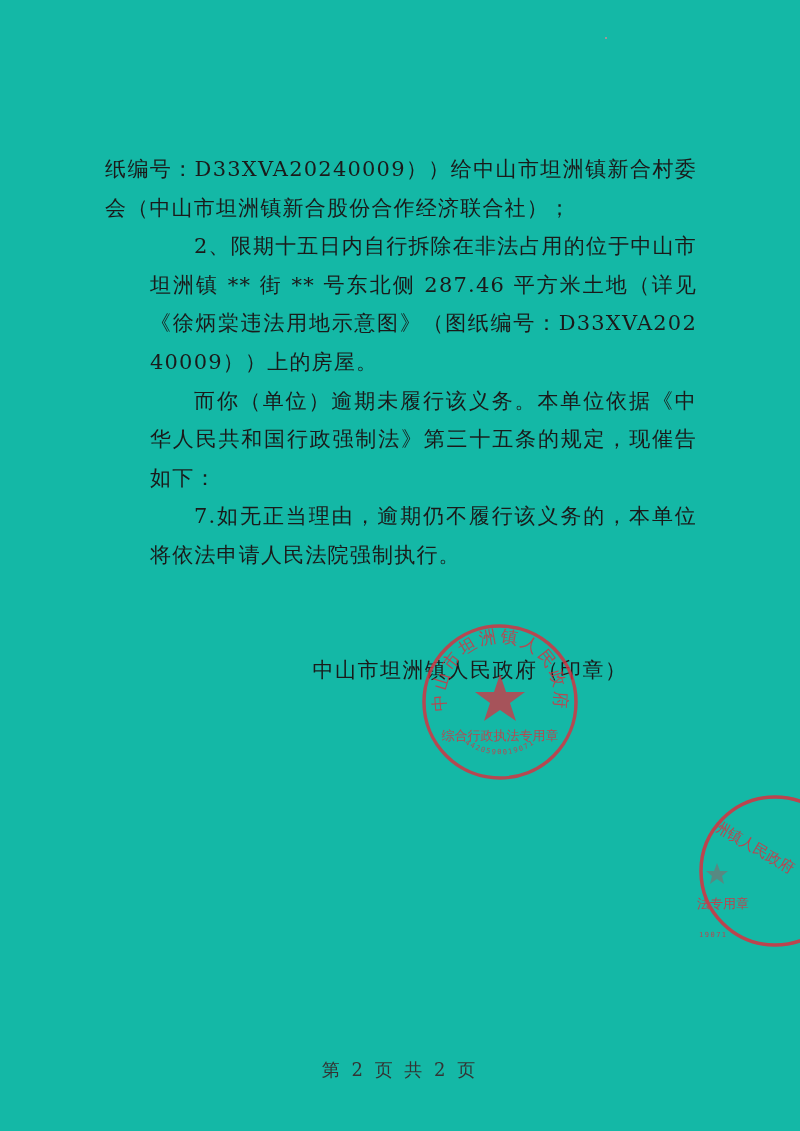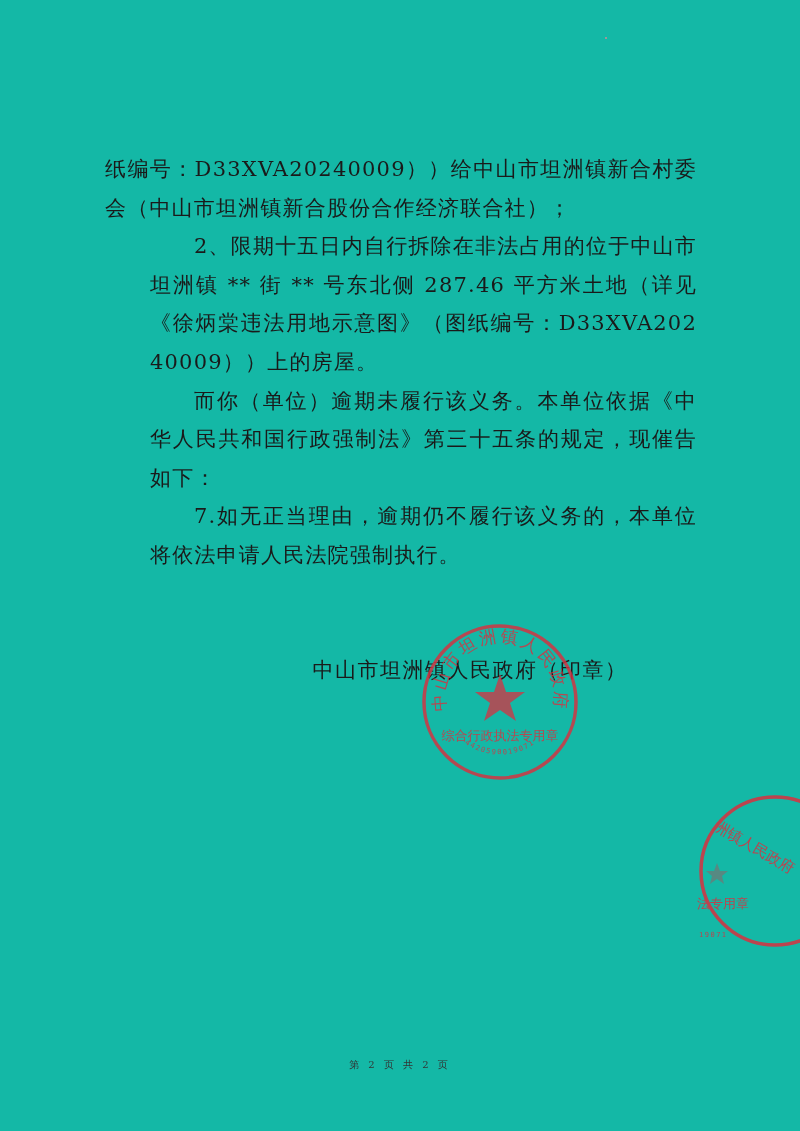--- a/index.html
+++ b/index.html
@@ -12,21 +12,21 @@
   .indent { text-indent: 44px; margin-left: 45px; }
   .signature { position: absolute; left: 300px; top: 650px; width: 340px; text-align: center;
                font-size: 21px; line-height: 40px; letter-spacing: 1.5px; }
   .sig-org { display: block; }
   .sig-date { display: block; margin-left: -20px; }
   .stamp { position: absolute; border-radius: 50%; pointer-events: none; }
   .stamp svg { width: 100%; height: 100%; display: block; }
   .stamp-main { left: 420px; top: 622px; width: 160px; height: 160px; opacity: 0.82; }
   .stamp-partial { left: 697px; top: 793px; width: 156px; height: 156px; opacity: 0.85; }
   .footer { position: absolute; left: 0; width: 800px; top: 1058px; text-align: center;
-            font-size: 10px; letter-spacing: 3px; color: #333; }
+            font-size: 18px; letter-spacing: 3px; color: #333; }
   .speck { position: absolute; left: 605px; top: 37px; width: 2px; height: 2px; background: #999; }
 </style>
 </head>
 <body>
 
 <div class="page">
   <div class="speck"></div>
 
   <div class="body-text">
     <p class="para">纸编号：D33XVA20240009））给中山市坦洲镇新合村委会（中山市坦洲镇新合股份合作经济联合社）；</p>

